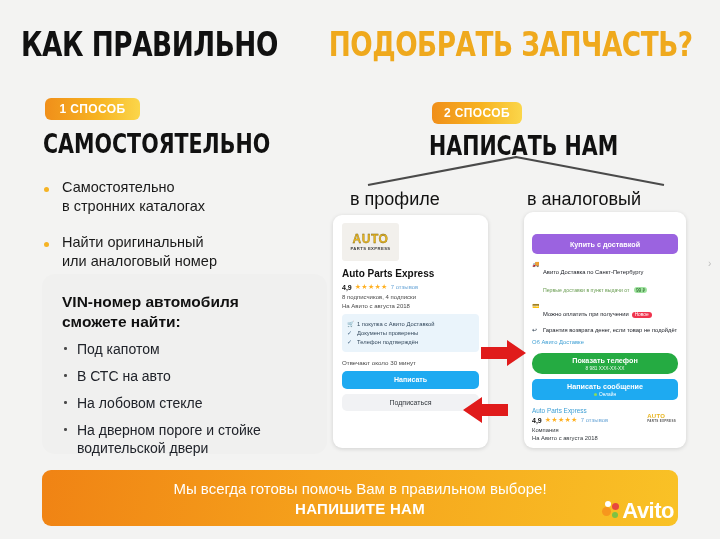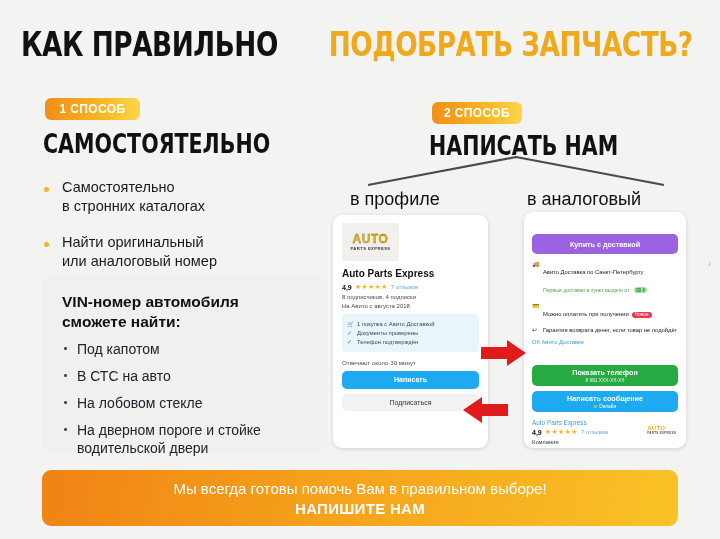--- a/index.html
+++ b/index.html
@@ -179,21 +179,21 @@
     color: #fff; font-size: 7.2px; font-weight: 700;
   }
   .deliv-row { display: flex; gap: 4px; margin-top: 6px; }
   .deliv-ico { font-size: 6px; color: #2c3d4f; width: 7px; flex-shrink: 0; line-height: 8px; }
   .deliv-main { font-size: 5.8px; color: #20232a; line-height: 8px; }
   .deliv-sub  { font-size: 5.2px; color: #6a9d52; line-height: 8px; }
   .pill-green { display: inline-block; background: #9fe39f; color: #1c5c1c; border-radius: 4px; padding: 0 2px; font-size: 4.8px; }
   .pill-red   { display: inline-block; background: #f0334d; color: #fff; border-radius: 5px; padding: 0.5px 3px; font-size: 4.8px; margin-left: 3px; }
   .deliv-link { font-size: 5.8px; color: #3e9fd4; margin-top: 5px; }
   .btn-green {
-    height: 21px; background: #25ab42; border-radius: 5px; margin-top: 20px;
+    height: 21px; background: #25ab42; border-radius: 10px; margin-top: 8px;
     display: flex; flex-direction: column; align-items: center; justify-content: center;
     color: #fff;
   }
   .btn-green .b1 { font-size: 7.2px; font-weight: 700; }
   .btn-green .b2 { font-size: 4.8px; opacity: .92; margin-top: 0.5px; }
   .btn-blue2 {
     height: 21px; background: #1eaaf1; border-radius: 5px; margin-top: 5px;
     display: flex; flex-direction: column; align-items: center; justify-content: center;
     color: #fff;
   }
@@ -402,15 +402,24 @@
   </svg>
   <svg class="arrow" style="left:463px; top:396px;" width="46" height="28" viewBox="0 0 46 28">
     <polygon points="45,8 19,8 19,1 0,14 19,27 19,20 45,20" fill="#e01b1b"></polygon>
   </svg>
 
   <div id="edge-mark">›</div>
 
   <div id="banner">
     <div id="banner-line1">Мы всегда готовы помочь Вам в правильном выборе!</div>
     <div id="banner-line2">НАПИШИТЕ НАМ</div>
+    <div id="avito-logo">
+      <span id="avito-dots">
+        <i class="d1"></i>
+          <i class="d2"></i>
+          <i class="d3"></i>
+          <i class="d4"></i>
+      </span>
+      <span id="avito-word">Avito</span>
+    </div>
   </div>
 
 </div>
 
 </body></html>

